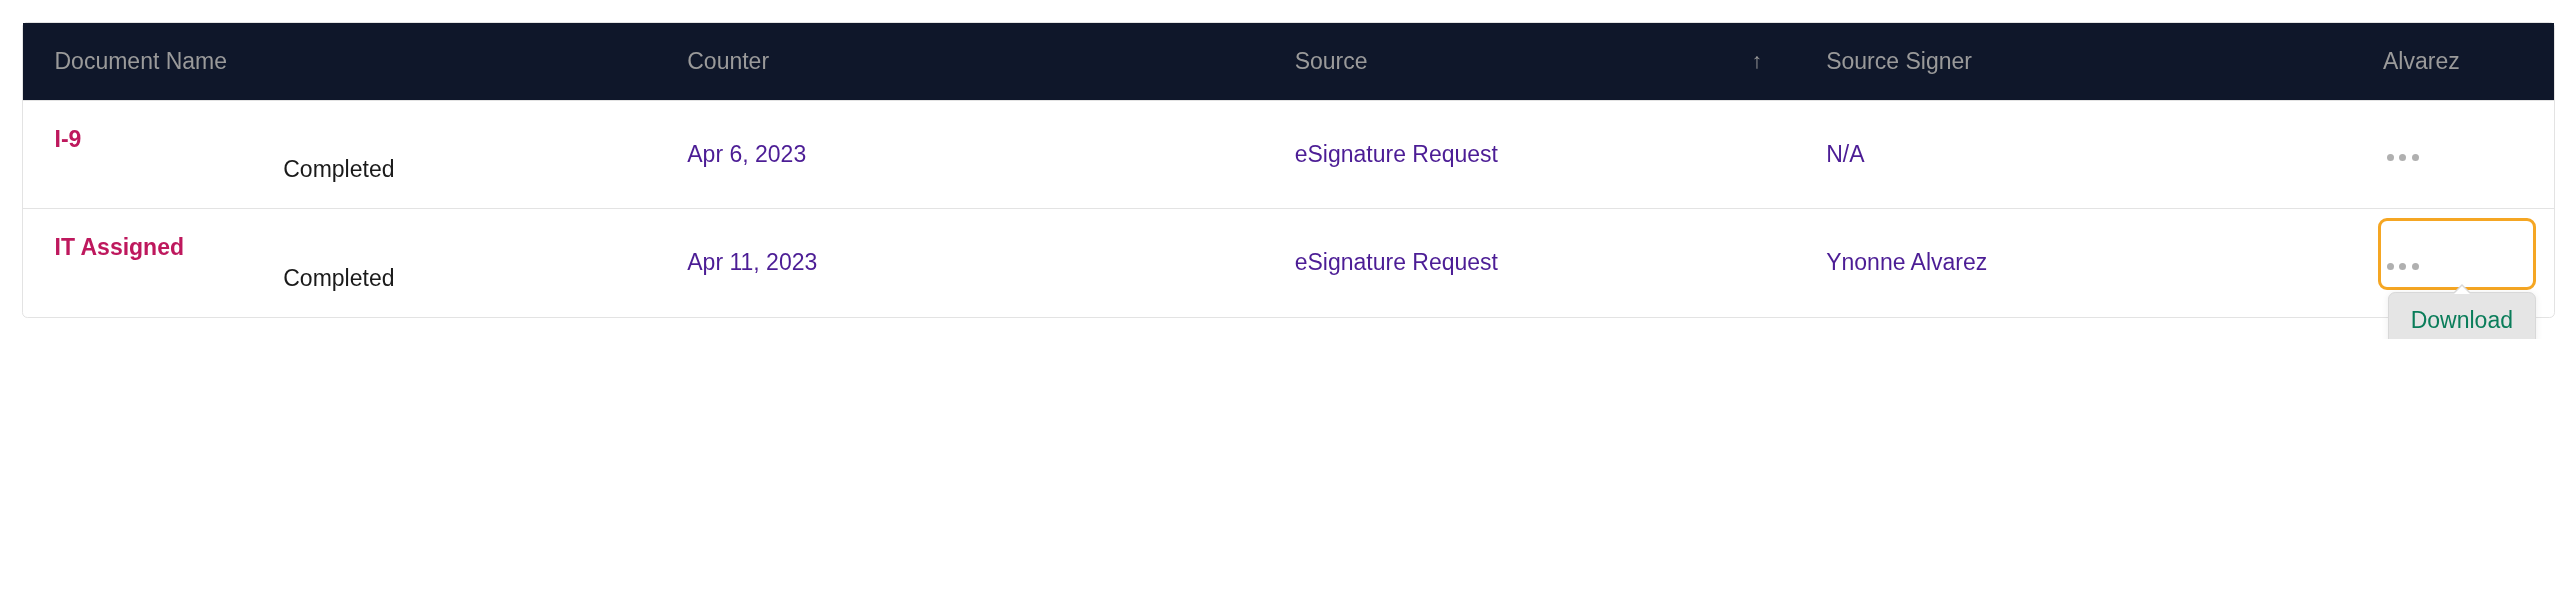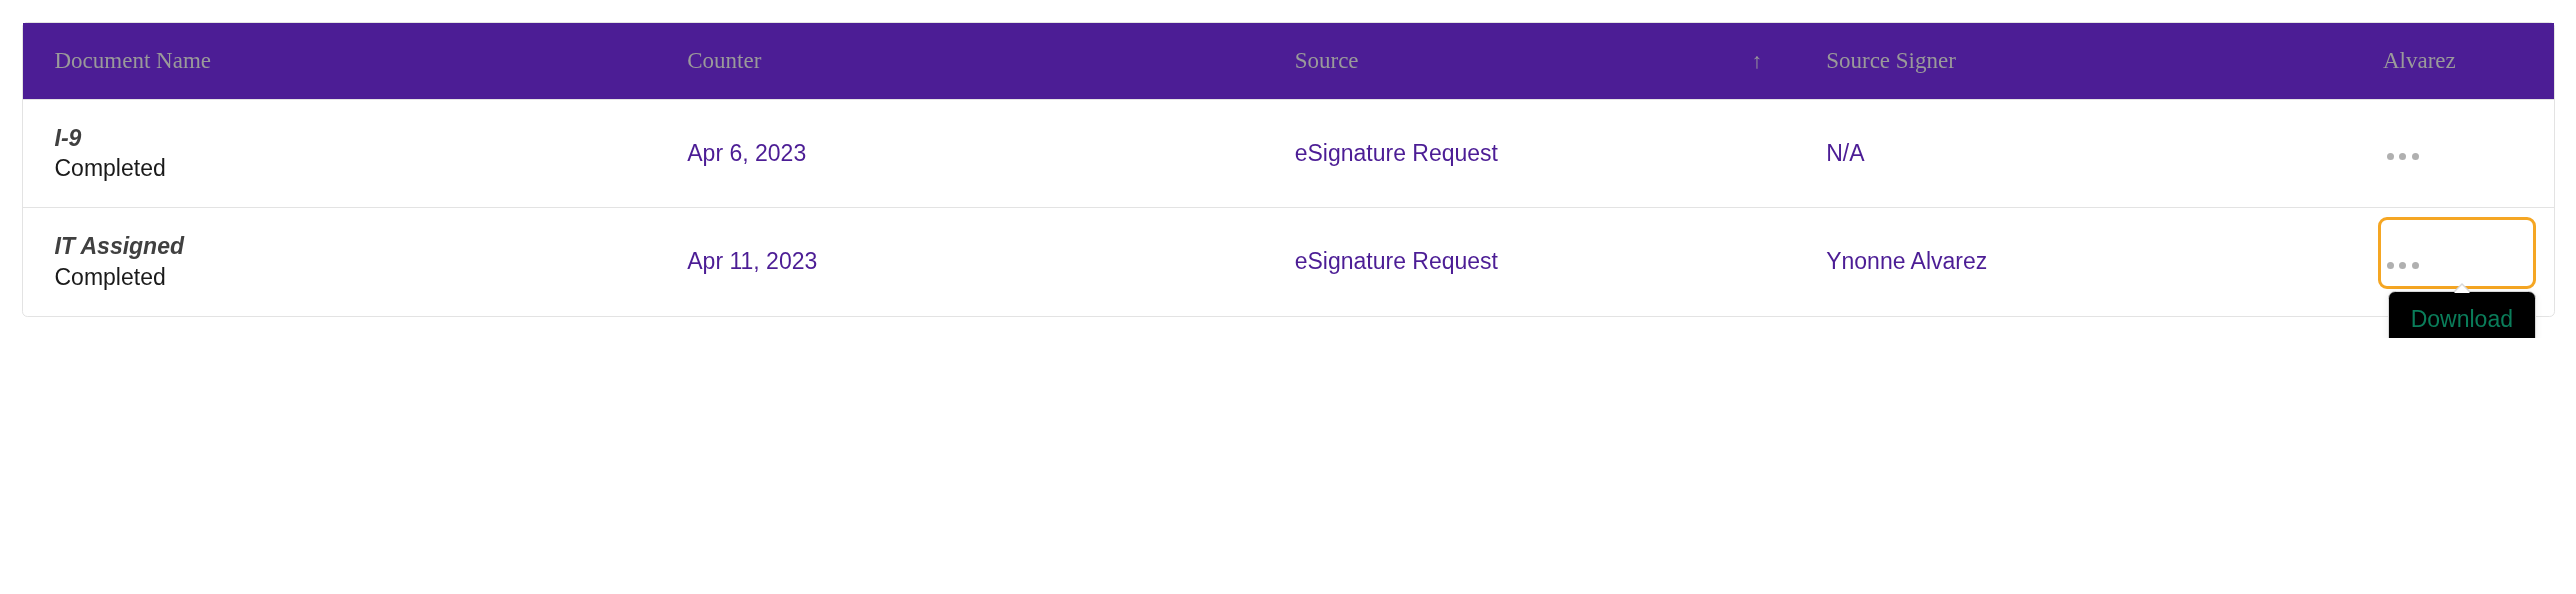--- a/index.html
+++ b/index.html
@@ -17,22 +17,21 @@
       border: 0.9px solid #e3e3e3;
       border-radius: 5.4px;
       overflow: visible;
       position: relative;
     }
     table {
       width: 100%;
       border-collapse: collapse;
     }
     thead {
-      background: #4c1d95;
-      font-family: Liberation Serif, serif;
+      background: #0f172a;
     }
     th {
       text-align: left;
       padding: 25px 32px;
       color: #9a9a9a;
       font-weight: 500;
       font-size: 23px;
       border-bottom: 0.9px solid #e3e3e3;
     }
     th.source-header {
@@ -51,27 +50,27 @@
       border-bottom: 0.9px solid #e3e3e3;
       color: #1a1a1a;
       font-size: 23px;
       vertical-align: middle;
     }
     tbody tr:last-child td {
       border-bottom: none;
     }
     .doc-name {
       font-weight: 700;
-      color: #404040;
+      color: #be185d;
       margin-bottom: 3.6px;
-      font-style: italic;
     }
     .doc-status {
       color: #1a1a1a;
       font-weight: 400;
+      text-align: center;
     }
     .cell-text {
       color: #4c1d95;
     }
     .action-cell {
       text-align: left;
       position: relative;
       width: 162px;
     }
     .more-dots {
@@ -93,21 +92,21 @@
       width: 158px;
       height: 72px;
       border: 3.6px solid #f5a623;
       border-radius: 9px;
       pointer-events: none;
     }
     .dropdown {
       position: absolute;
       top: 83px;
       right: 18px;
-      background: #000000;
+      background: #e5e5e5;
       border: 0.9px solid #d8d8d8;
       border-radius: 7.2px;
       padding: 14.4px 21.5px;
       box-shadow: 0 1.8px 7.2px rgba(0,0,0,0.08);
       z-index: 10;
     }
     .dropdown::before {
       content: "";
       position: absolute;
       top: -9px;

